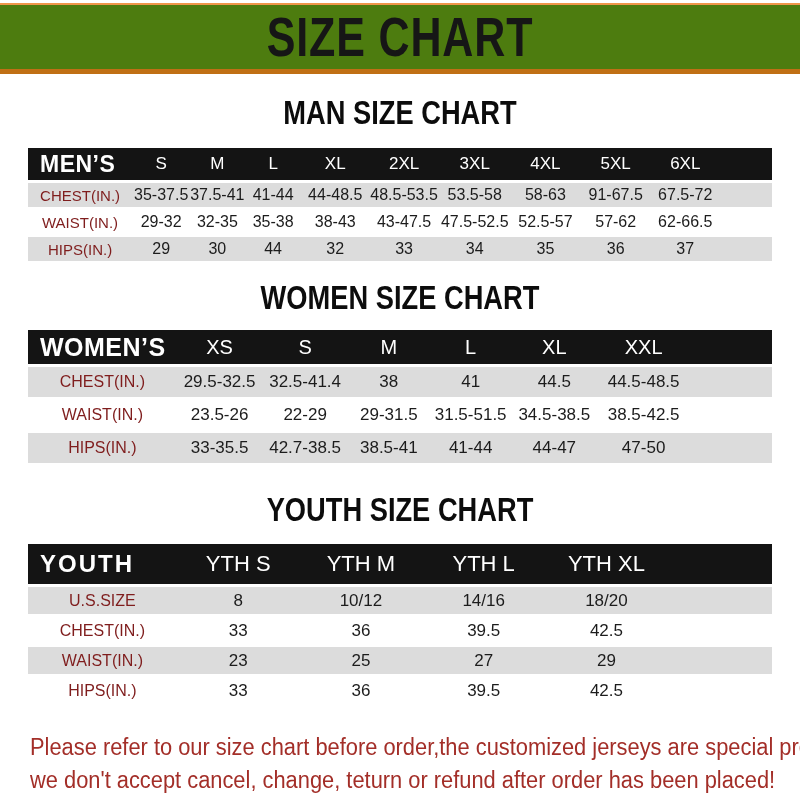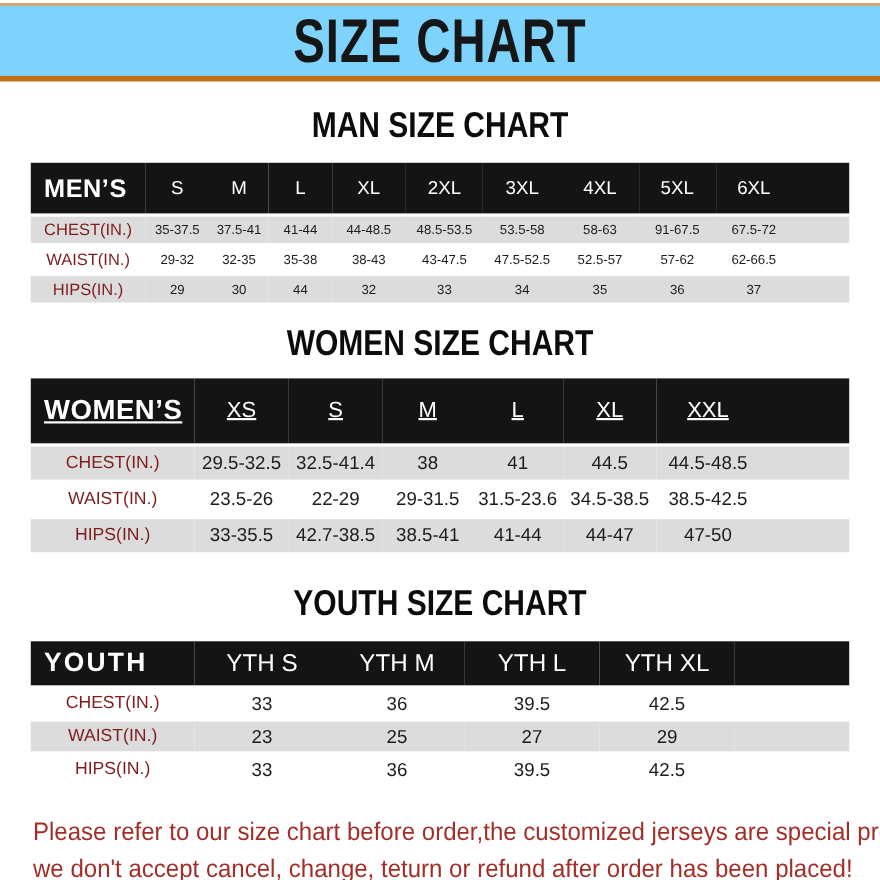--- a/index.html
+++ b/index.html
@@ -12,21 +12,21 @@
     width: 800px;
     height: 800px;
     overflow: hidden;
     position: relative;
   }
 
   
   .banner {
     margin-top: 3px;
     height: 64px;
-    background: #7dd3fc;
+    background: #4d7c0f;
     border-top: 2px solid #f0964a;
     border-bottom: 5px solid #c06f15;
     display: flex;
     align-items: center;
     justify-content: center;
   }
   .banner-title {
     display: inline-block;
     font-size: 50px;
     font-weight: bold;
@@ -74,27 +74,27 @@
   .size-table td {
     text-align: center;
     color: #1c1c1c;
     padding: 0;
     background: #ffffff;
   }
   .size-table tr.alt td { background: #dcdcdc; }
   .size-table td.row-label { color: #7f1d1d; }
 
   
-  .t-men thead th { height: 46px; font-size: 17px; }
+  .t-men thead th { height: 32px; font-size: 17px; }
   .t-men thead th.corner { font-size: 23px; }
-  .t-men tbody td { height: 24px; font-size: 12px; }
+  .t-men tbody td { height: 24px; font-size: 16px; }
   .t-men tbody td.row-label { font-size: 15px; }
 
   
-  .t-women thead th { height: 59px; font-size: 20px; text-decoration: underline; }
+  .t-women thead th { height: 34px; font-size: 20px; }
   .t-women thead th.corner { font-size: 25px; }
   .t-women tbody td { height: 30px; font-size: 17px; }
   .t-women tbody td.row-label { font-size: 16px; }
 
   
   .t-youth thead th { height: 40px; font-size: 22px; }
   .t-youth thead th.corner { font-size: 24px; letter-spacing: 2px; }
   .t-youth tbody td { height: 27px; font-size: 17px; }
   .t-youth tbody td.row-label { font-size: 16px; }
 
@@ -225,21 +225,21 @@
           <td>41</td>
           <td>44.5</td>
           <td>44.5-48.5</td>
           <td class="filler"></td>
         </tr>
         <tr>
           <td class="row-label">WAIST(IN.)</td>
           <td>23.5-26</td>
           <td>22-29</td>
           <td>29-31.5</td>
-          <td>31.5-23.6</td>
+          <td>31.5-51.5</td>
           <td>34.5-38.5</td>
           <td>38.5-42.5</td>
           <td class="filler"></td>
         </tr>
         <tr class="alt">
           <td class="row-label">HIPS(IN.)</td>
           <td>33-35.5</td>
           <td>42.7-38.5</td>
           <td>38.5-41</td>
           <td>41-44</td>
@@ -266,20 +266,28 @@
         <tr>
           <th class="corner">YOUTH</th>
           <th>YTH S</th>
           <th>YTH M</th>
           <th>YTH L</th>
           <th>YTH XL</th>
           <th class="filler"></th>
         </tr>
       </thead>
       <tbody>
+        <tr class="alt">
+          <td class="row-label">U.S.SIZE</td>
+          <td>8</td>
+          <td>10/12</td>
+          <td>14/16</td>
+          <td>18/20</td>
+          <td class="filler"></td>
+        </tr>
         <tr>
           <td class="row-label">CHEST(IN.)</td>
           <td>33</td>
           <td>36</td>
           <td>39.5</td>
           <td>42.5</td>
           <td class="filler"></td>
         </tr>
         <tr class="alt">
           <td class="row-label">WAIST(IN.)</td>

